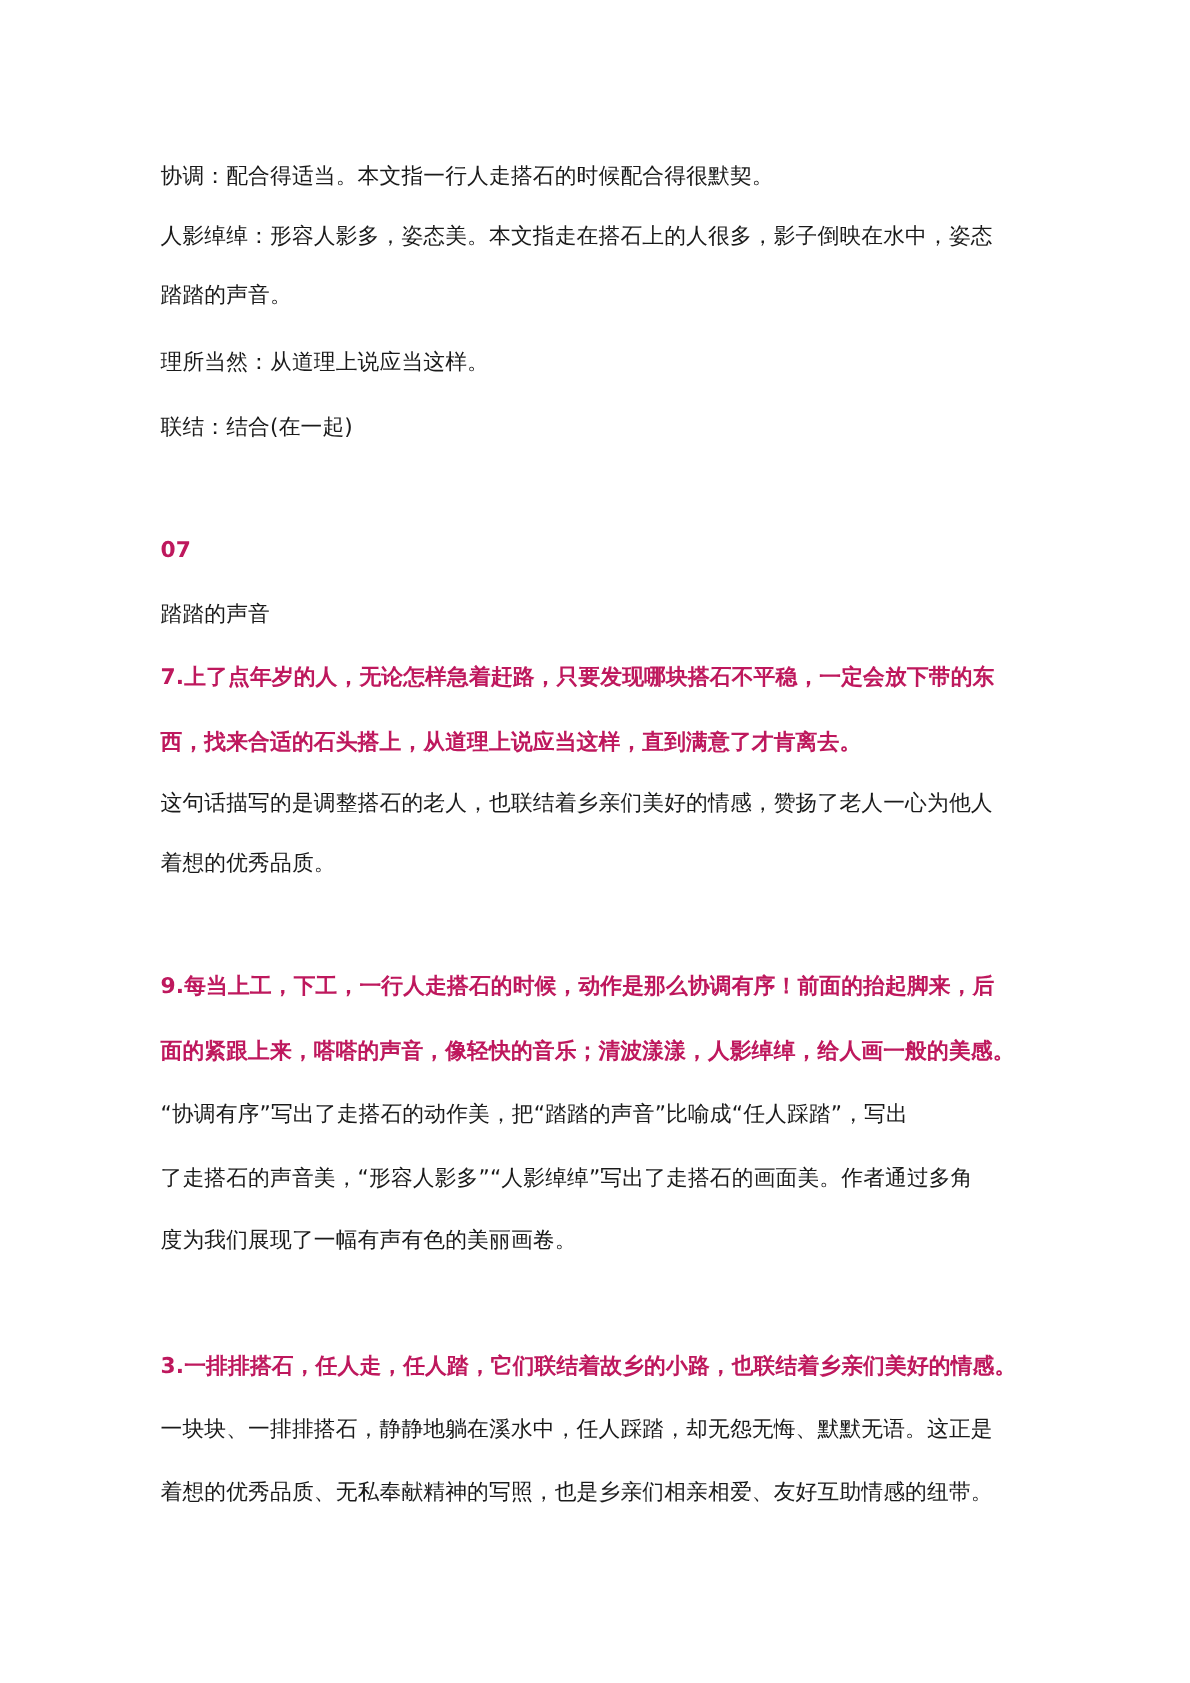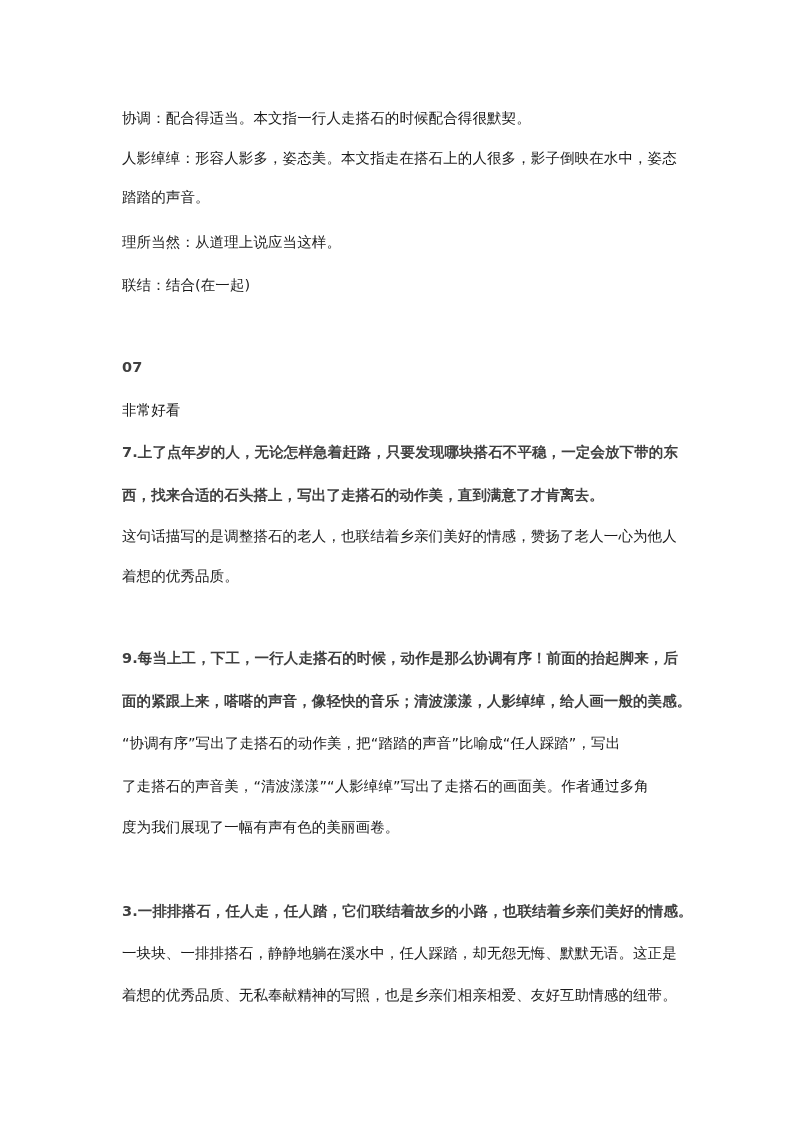--- a/index.html
+++ b/index.html
@@ -1,40 +1,40 @@
 <!DOCTYPE html>
 <html><head>
 <meta charset="utf-8">
 <style>
   html, body { margin:0; padding:0; background:#ffffff; }
   body { width:793px; height:1122px; position:relative; overflow:hidden;
          font-family:"DejaVu Sans","Liberation Sans",sans-serif; color:#1a1a1a; }
-  .line { position:absolute; left:122px; font-size:14.5px; line-height:20px; white-space:nowrap; letter-spacing:0.1px; }
-  .b { font-weight:bold; color:#404040; }
+  .line { position:absolute; left:107px; font-size:14.5px; line-height:20px; white-space:nowrap; letter-spacing:0.1px; }
+  .b { font-weight:bold; color:#be185d; }
 </style>
 </head>
 <body>
 
 <div>
   <div class="line" style="top:108px">协调：配合得适当。本文指一行人走搭石的时候配合得很默契。</div>
   <div class="line" style="top:148px">人影绰绰：形容人影多，姿态美。本文指走在搭石上的人很多，影子倒映在水中，姿态</div>
   <div class="line" style="top:187px">踏踏的声音。</div>
   <div class="line" style="top:232px">理所当然：从道理上说应当这样。</div>
   <div class="line" style="top:275px">联结：结合(在一起)</div>
 
   <div class="line b" style="top:357px">07</div>
-  <div class="line" style="top:400px">非常好看</div>
+  <div class="line" style="top:400px">踏踏的声音</div>
 
   <div class="line b" style="top:442px">7.上了点年岁的人，无论怎样急着赶路，只要发现哪块搭石不平稳，一定会放下带的东</div>
-  <div class="line b" style="top:485px">西，找来合适的石头搭上，写出了走搭石的动作美，直到满意了才肯离去。</div>
+  <div class="line b" style="top:485px">西，找来合适的石头搭上，从道理上说应当这样，直到满意了才肯离去。</div>
   <div class="line" style="top:526px">这句话描写的是调整搭石的老人，也联结着乡亲们美好的情感，赞扬了老人一心为他人</div>
   <div class="line" style="top:566px">着想的优秀品质。</div>
 
   <div class="line b" style="top:648px">9.每当上工，下工，一行人走搭石的时候，动作是那么协调有序！前面的抬起脚来，后</div>
   <div class="line b" style="top:691px">面的紧跟上来，嗒嗒的声音，像轻快的音乐；清波漾漾，人影绰绰，给人画一般的美感。</div>
   <div class="line" style="top:733px"> “协调有序”写出了走搭石的动作美，把“踏踏的声音”比喻成“任人踩踏”，写出</div>
-  <div class="line" style="top:776px">了走搭石的声音美，“清波漾漾”“人影绰绰”写出了走搭石的画面美。作者通过多角</div>
+  <div class="line" style="top:776px">了走搭石的声音美，“形容人影多”“人影绰绰”写出了走搭石的画面美。作者通过多角</div>
   <div class="line" style="top:817px">度为我们展现了一幅有声有色的美丽画卷。</div>
 
   <div class="line b" style="top:901px">3.一排排搭石，任人走，任人踏，它们联结着故乡的小路，也联结着乡亲们美好的情感。</div>
   <div class="line" style="top:943px">一块块、一排排搭石，静静地躺在溪水中，任人踩踏，却无怨无悔、默默无语。这正是</div>
   <div class="line" style="top:985px">着想的优秀品质、无私奉献精神的写照，也是乡亲们相亲相爱、友好互助情感的纽带。</div>
 </div>
 
 </body></html>

